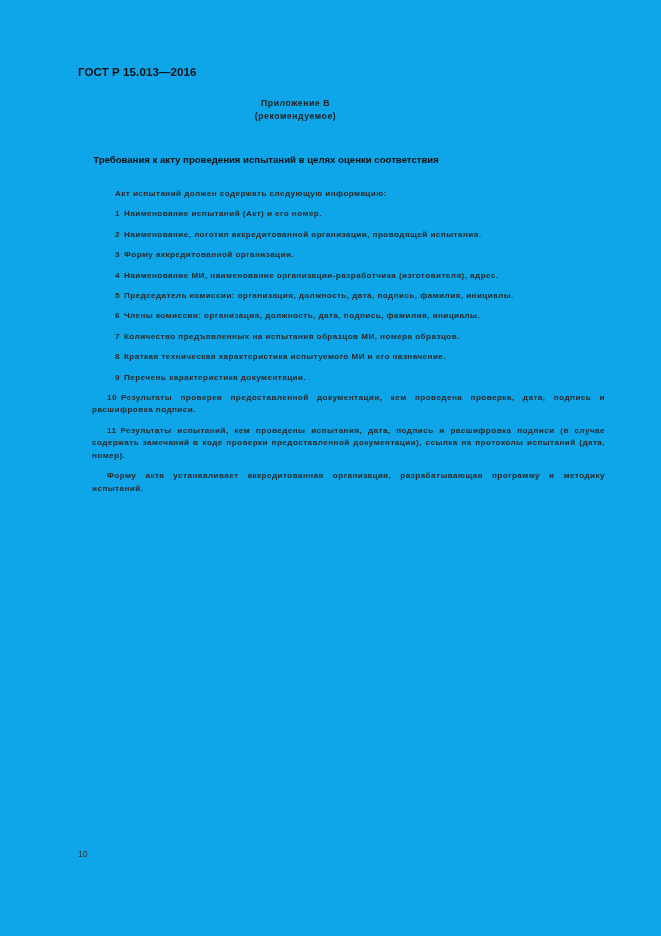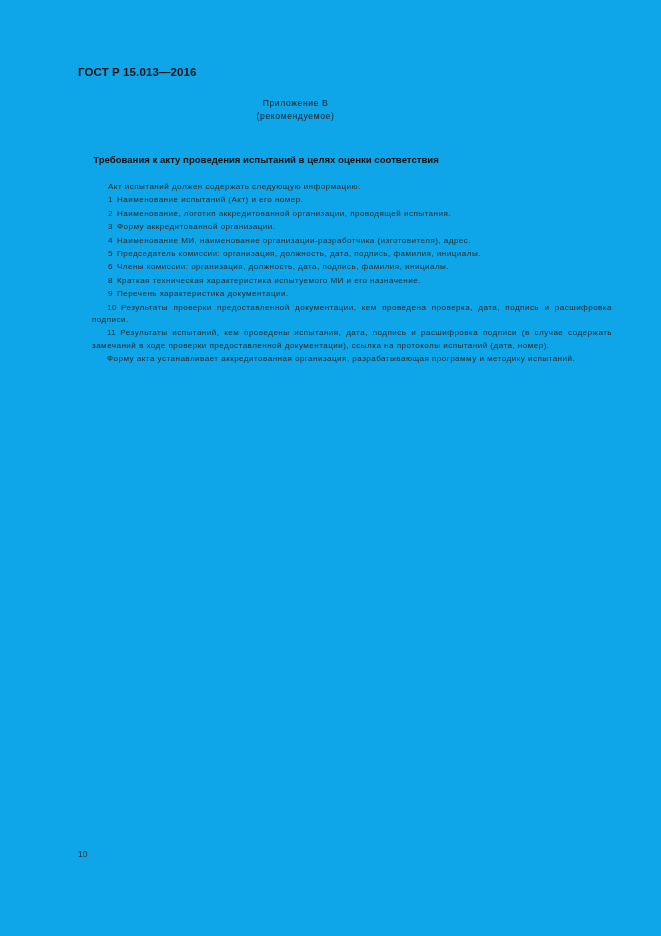--- a/index.html
+++ b/index.html
@@ -31,21 +31,21 @@
       letter-spacing: 0.1px;
       color: #111;
     }
     .appendix {
       position: absolute;
       left: 0;
       width: 591px;
       top: 97px;
       text-align: center;
       font-size: 8.6px;
-      font-weight: normal;
+      font-weight: bold;
       letter-spacing: 0.6px;
       line-height: 13px;
       color: #222;
     }
     .appendix .line { display: block; }
     .section-title {
       position: absolute;
       left: 0;
       width: 532px;
       top: 154px;
@@ -58,24 +58,25 @@
       position: absolute;
       left: 92px;
       top: 180px;
       width: 521px;
       font-size: 8.1px;
       line-height: 12.4px;
       letter-spacing: 0.45px;
       color: #2a2a2a;
     }
     .para {
-      margin: 1px;
+      margin: 8px;
       padding: 0;
       text-indent: 15px;
       text-align: justify;
+      font-weight: bold;
     }
     .para.intro,
     .para.list-item {
       text-indent: 15px;
     }
     .para-wrap {
       margin-left: -15px;
     }
     .num {
       margin-right: 4px;
@@ -104,20 +105,21 @@
 
   <div class="body-text">
     <p class="para intro">Акт испытаний должен содержать следующую информацию:</p>
 
     <p class="para list-item"><span class="num">1</span><span>Наименование испытаний (Акт) и его номер.</span></p>
     <p class="para list-item"><span class="num">2</span><span>Наименование, логотип аккредитованной организации, проводящей испытания.</span></p>
     <p class="para list-item"><span class="num">3</span><span>Форму аккредитованной организации.</span></p>
     <p class="para list-item"><span class="num">4</span><span>Наименование МИ, наименование организации-разработчика (изготовителя), адрес.</span></p>
     <p class="para list-item"><span class="num">5</span><span>Председатель комиссии: организация, должность, дата, подпись, фамилия, инициалы.</span></p>
     <p class="para list-item"><span class="num">6</span><span>Члены комиссии: организация, должность, дата, подпись, фамилия, инициалы.</span></p>
+    <p class="para list-item"><span class="num">7</span><span>Количество предъявленных на испытания образцов МИ, номера образцов.</span></p>
     <p class="para list-item"><span class="num">8</span><span>Краткая техническая характеристика испытуемого МИ и его назначение.</span></p>
     <p class="para list-item"><span class="num">9</span><span>Перечень характеристика документации.</span></p>
     <p class="para list-item para-wrap" style="padding-left:15px;"><span class="num">10</span><span>Результаты проверки предоставленной документации, кем проведена проверка, дата, подпись и расшифровка подписи.</span></p>
     <p class="para list-item para-wrap" style="padding-left:15px;"><span class="num">11</span><span>Результаты испытаний, кем проведены испытания, дата, подпись и расшифровка подписи (в случае содержать замечаний в ходе проверки предоставленной документации), ссылка на протоколы испытаний (дата, номер).</span></p>
 
     <p class="para para-wrap" style="padding-left:15px;">Форму акта устанавливает аккредитованная организация, разрабатывающая программу и методику испытаний.</p>
   </div>
 
   <div class="page-number">10</div>
 

